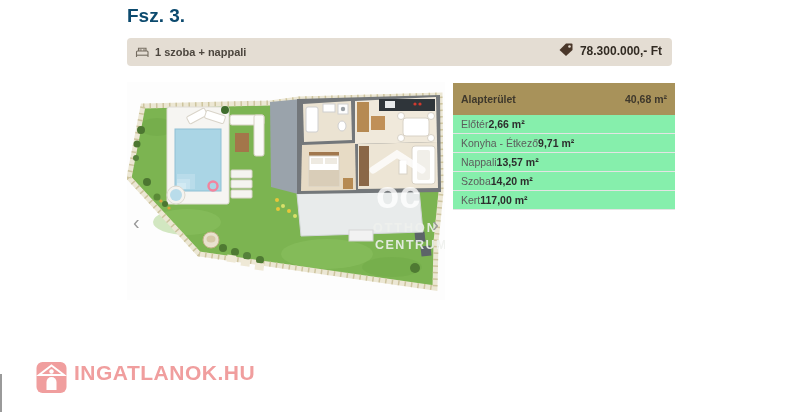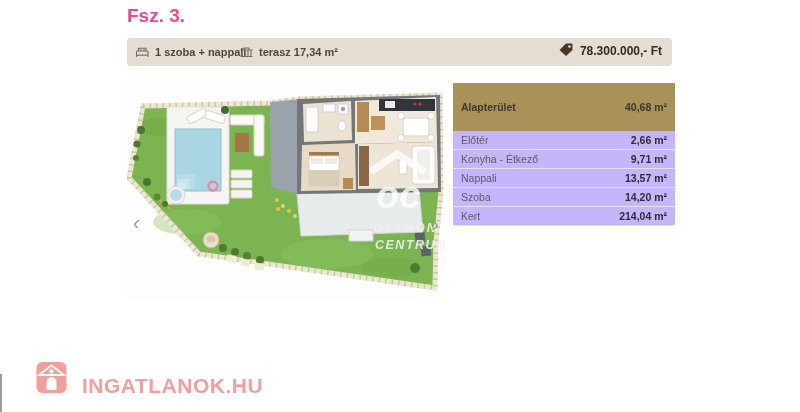--- a/index.html
+++ b/index.html
@@ -1,42 +1,42 @@
 <!DOCTYPE html>
 <html><head>
 <meta charset="utf-8">
 <style>
   html,body{margin:0;padding:0;}
   body{width:800px;height:412px;font-family:"Liberation Sans",sans-serif;background:#fff;}
   .page{position:relative;width:800px;height:412px;overflow:hidden;background:#fff;}
 
-  .title{position:absolute;left:127px;top:5px;font-size:19px;font-weight:600;color:#ec4899;}
+  .title{position:absolute;left:127px;top:5px;font-size:19px;font-weight:600;color:#0c4a6e;}
 
   .infobar{position:absolute;left:127px;top:38px;width:545px;height:28px;background:#e4ddd3;border-radius:4px;}
   .ib-item{position:absolute;top:0;height:28px;display:flex;align-items:center;gap:5px;
            font-size:11px;font-weight:600;color:#4c463e;white-space:nowrap;}
   .ib-item svg{display:block;}
   .i1{left:8px}.i2{left:112px}.i3{left:202px}.i4{left:299px}
   .ib-price{position:absolute;right:10px;top:0;height:25px;display:flex;align-items:center;gap:6px;
             font-size:12px;font-weight:800;color:#322b23;}
 
-  .plan{position:absolute;left:127px;top:82px;width:318px;height:218px;background:#fdfdfd;font-style:italic;}
+  .plan{position:absolute;left:127px;top:82px;width:318px;height:218px;background:#fdfdfd;}
   .plan svg{display:block;}
   .arrow{position:absolute;font-size:20px;color:#999;line-height:16px;cursor:pointer;user-select:none;}
   .arrow.prev{left:6px;top:132px;}
   .arrow.next{right:6px;top:134px;}
 
   .table{position:absolute;left:453px;top:83px;width:222px;}
   .thead{height:24px;background:#a8925a;display:flex;justify-content:space-between;align-items:center;
-         padding:12px 8px;font-size:10.5px;font-weight:700;color:#3e382c;}
-  .trow{height:18px;display:flex;justify-content:space-between;align-items:center;padding:0 8px;
-        border-bottom:1px solid #e4e4e4;font-size:10.5px;color:#5c5c5c;background:#c4b5fd;}
+         padding:4px 8px;font-size:10.5px;font-weight:700;color:#3e382c;}
+  .trow{height:18px;display:flex;justify-content:flex-start;align-items:center;padding:0 8px;
+        border-bottom:1px solid #e4e4e4;font-size:10.5px;color:#5c5c5c;background:#86efac;}
   .trow .val{font-weight:700;color:#2d2d2d;}
 
-  .logo{position:absolute;left:36px;top:361px;display:flex;align-items:flex-end;gap:15px;}
+  .logo{position:absolute;left:36px;top:361px;display:flex;align-items:flex-start;gap:7px;}
   .logo-text{font-size:21px;font-weight:800;color:#f09e9e;letter-spacing:.5px;}
   .edge-line{position:absolute;left:0;top:374px;width:2px;height:38px;background:#9a9a9a;}
 </style>
 </head>
 <body>
 
 <div class="page">
 
   <div class="title">Fsz. 3.</div>
 
@@ -44,30 +44,20 @@
     <div class="ib-item i1">
       <span>
         <svg width="15" height="14" viewBox="0 0 15 14" fill="none" stroke="#746c60" stroke-width="1.1">
           <path d="M1.5 12 V7 a1 1 0 0 1 1-1 h9.5 a1 1 0 0 1 1 1 v5"></path>
           <path d="M1.5 10.2 h11.5"></path>
           <path d="M3.5 6 V3.2 h7.5 V6"></path>
           <path d="M4.5 5 h2.2 M8 5 h2.2"></path>
         </svg>
       </span>
       <span>1 szoba + nappali</span>
-    </div>
-    <div class="ib-item i2">
-      <span>
-        <svg width="15" height="14" viewBox="0 0 15 14" fill="none" stroke="#746c60" stroke-width="1.1">
-          <path d="M1.5 5 h12 M1.5 11.5 h12"></path>
-          <path d="M3 5 v6.5 M6 5 v6.5 M9 5 v6.5 M12 5 v6.5"></path>
-          <path d="M5 5 V3 h5 V5"></path>
-        </svg>
-      </span>
-      <span>terasz 17,34 m²</span>
     </div>
     <div class="ib-price">
       <span>
         <svg width="16" height="15" viewBox="0 0 16 15">
           <path d="M1.5 8 L8 1.5 h5.5 a1 1 0 0 1 1 1 V8 L8 14 Z" fill="#4a372a"></path>
           <circle cx="11.5" cy="4.5" r="1.3" fill="#e4ddd3"></circle>
         </svg>
       </span>
       <span>78.300.000,- Ft</span>
     </div>
@@ -204,21 +194,21 @@
     <div class="trow">
       <span>Nappali</span>
       <span class="val">13,57 m²</span>
     </div>
     <div class="trow">
       <span>Szoba</span>
       <span class="val">14,20 m²</span>
     </div>
     <div class="trow">
       <span>Kert</span>
-      <span class="val">214,04 m²</span>
+      <span class="val">117,00 m²</span>
     </div>
   </div>
 
   <div class="edge-line"></div>
   <div class="logo">
     <span>
       <svg width="31" height="33" viewBox="0 0 31 33">
         <rect x="0.5" y="1" width="30" height="31" rx="6" fill="#f09e9e"></rect>
         <polygon points="15.5,4.5 28,14 3,14" fill="#f09e9e" stroke="#ffffff" stroke-width="2"></polygon>
         <circle cx="15.5" cy="10.5" r="2.2" fill="#ffffff"></circle>

